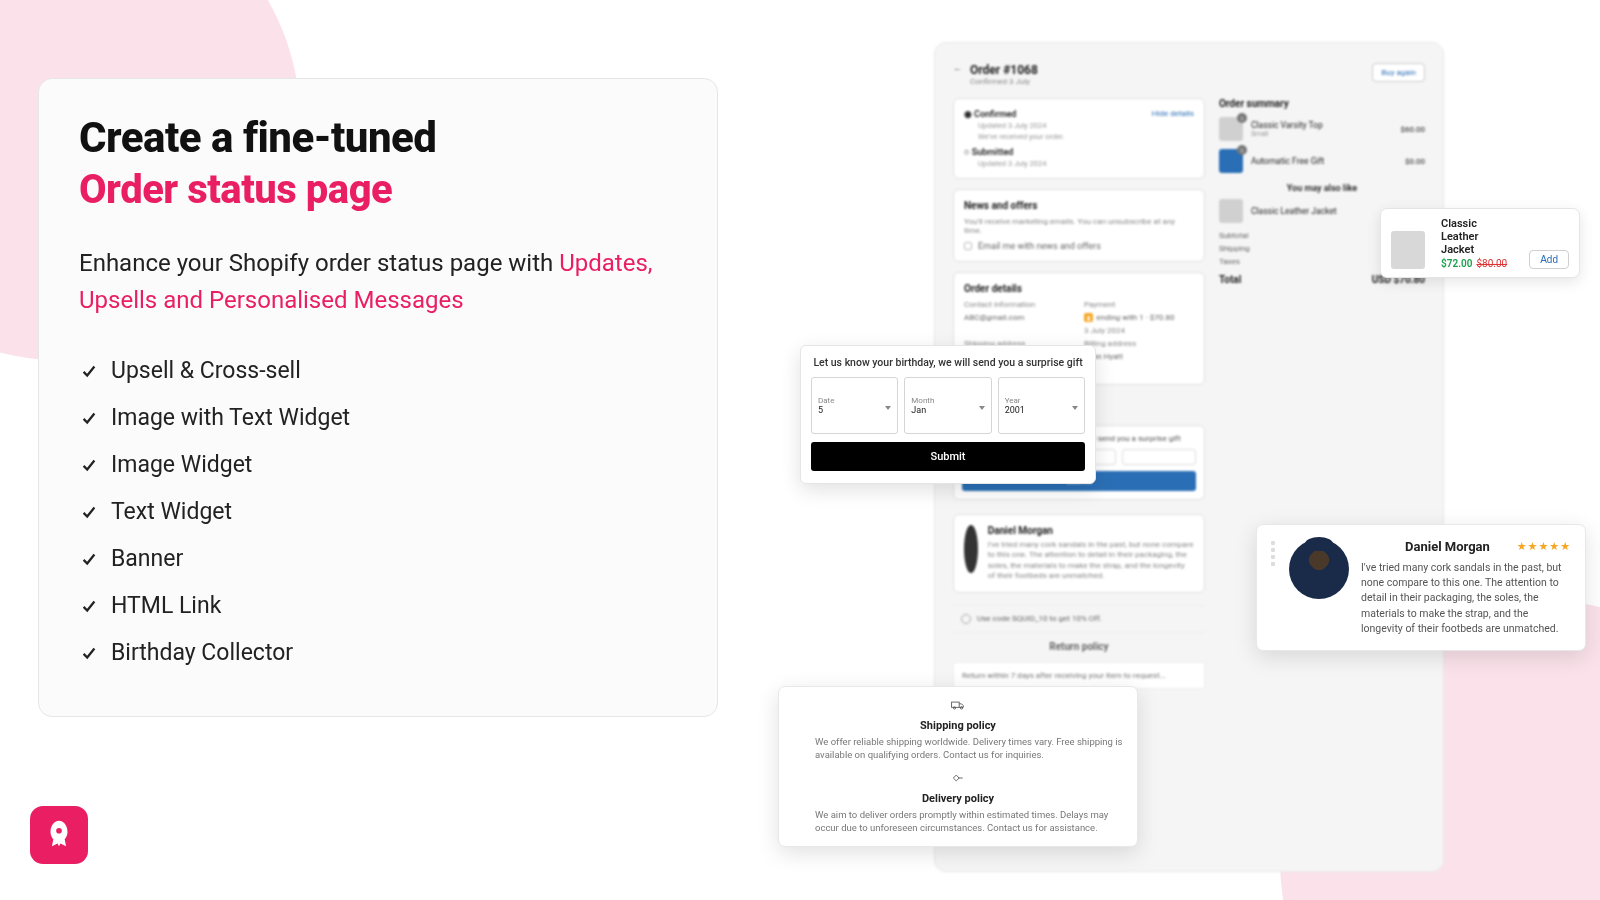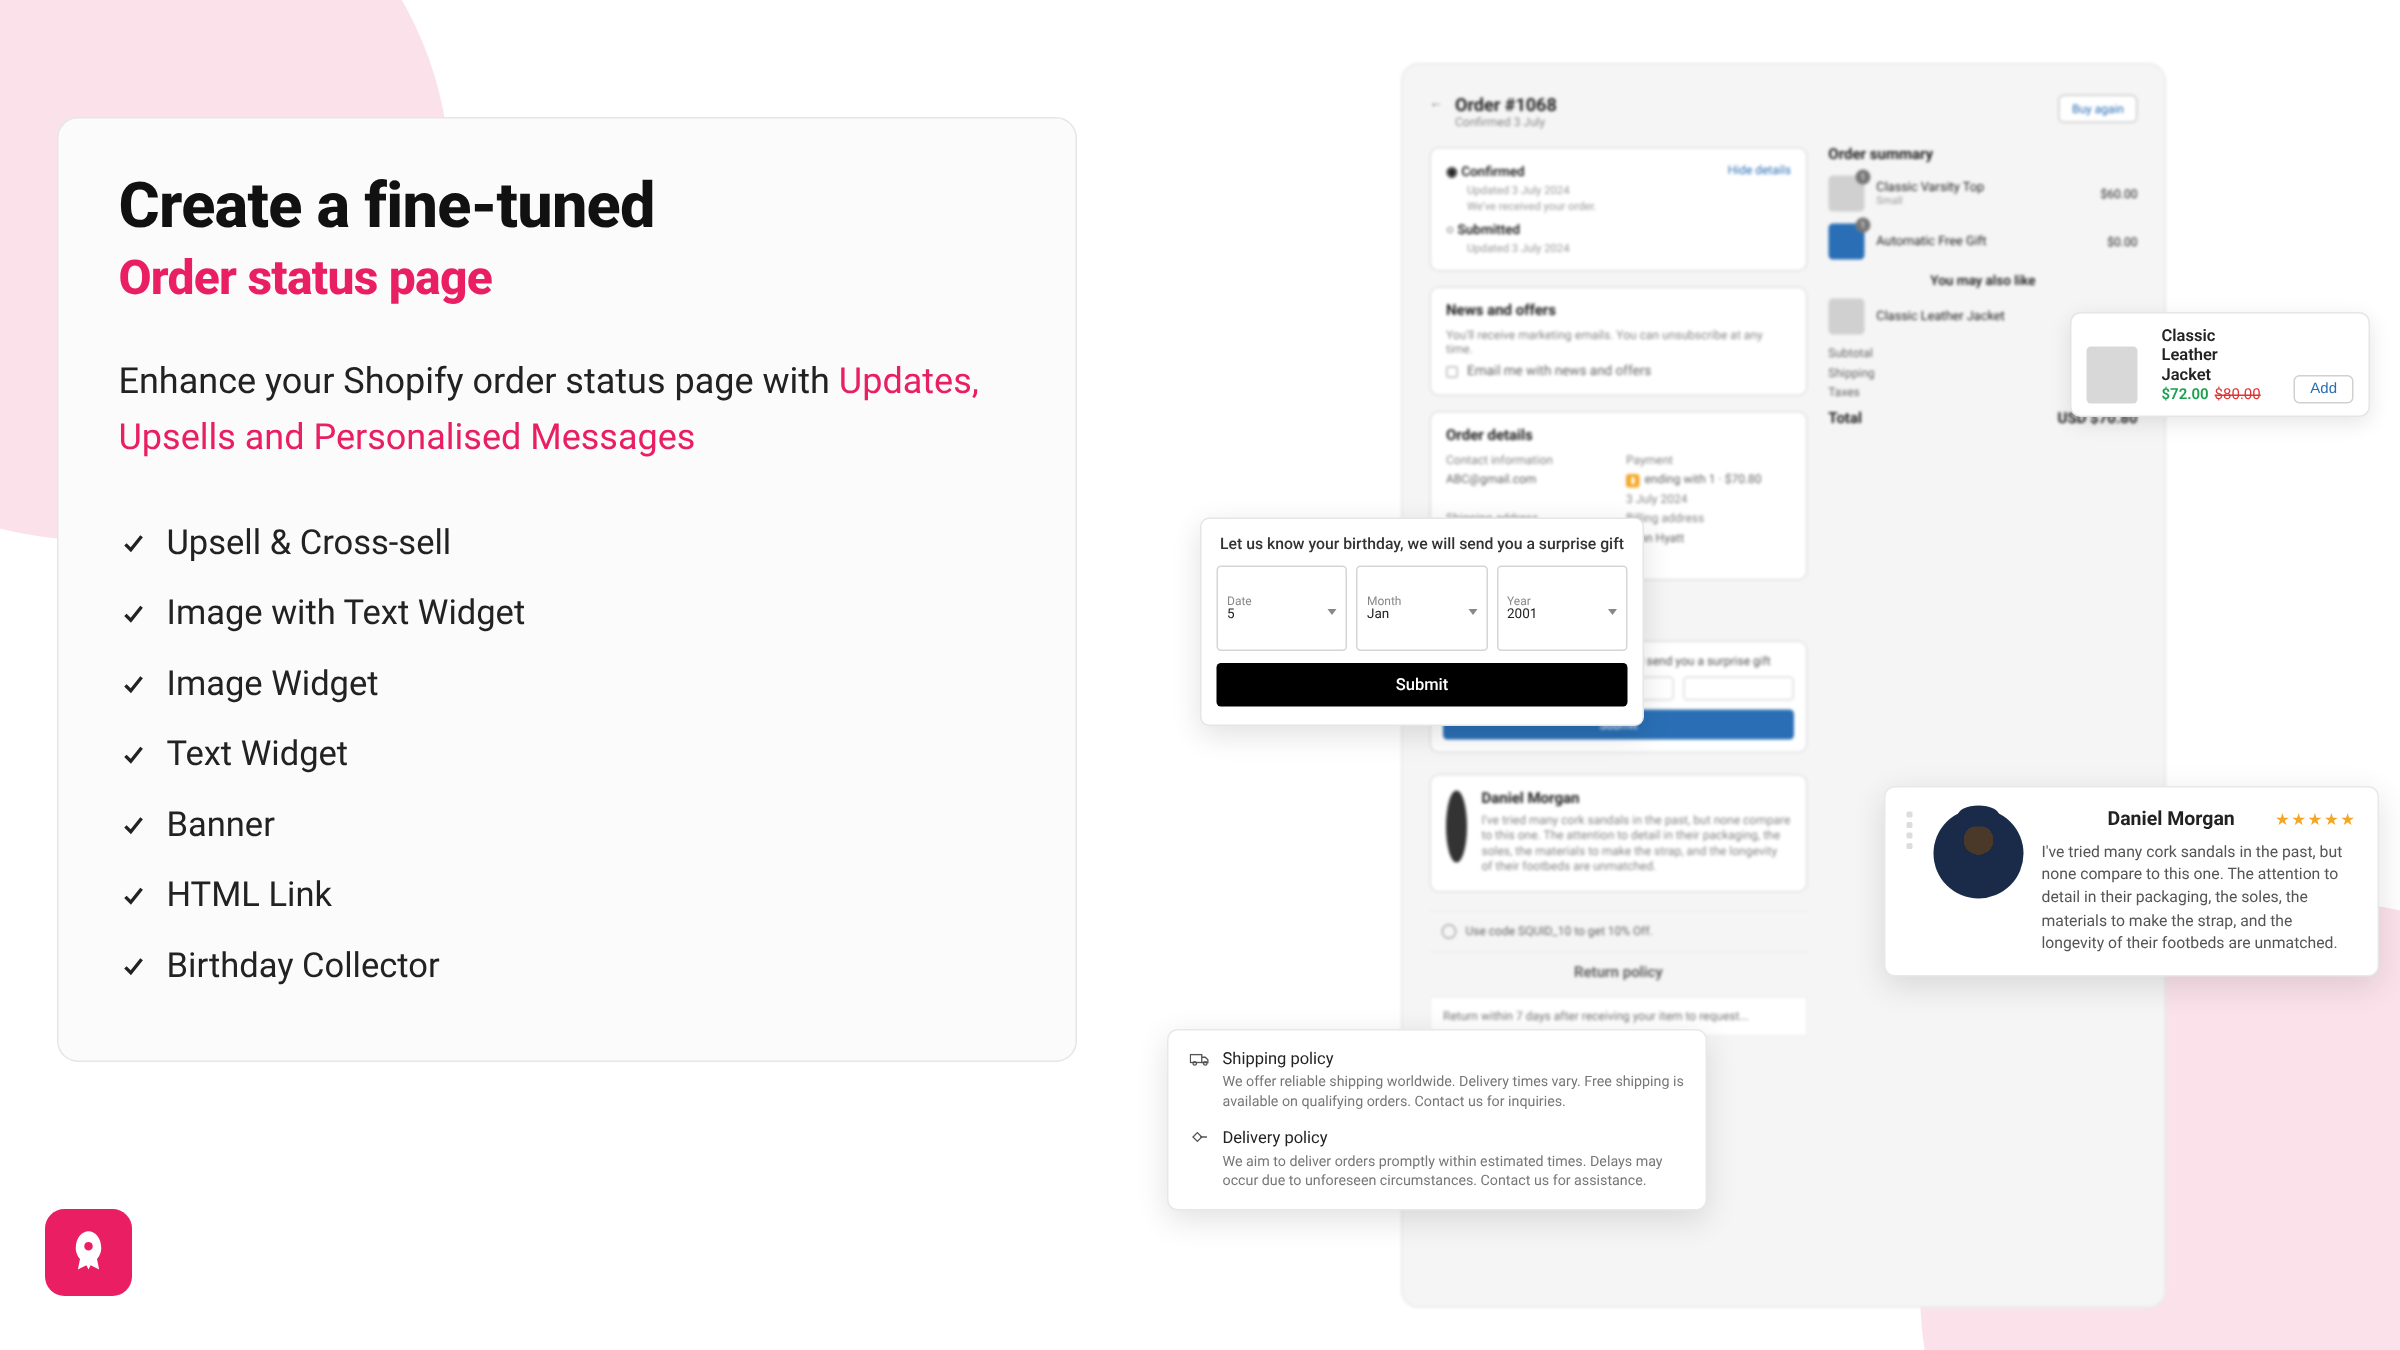--- a/index.html
+++ b/index.html
@@ -3,21 +3,21 @@
 <meta charset="utf-8">
 <style>
 * { box-sizing: border-box; margin: 0; padding: 0; }
 body { font-family: -apple-system, BlinkMacSystemFont, 'Segoe UI', Roboto, sans-serif; background: #fff; width: 1600px; height: 900px; overflow: hidden; position: relative; }
 
 .bg-blob-1 { position: absolute; left: -180px; top: -120px; width: 480px; height: 480px; background: #fbe2ea; border-radius: 50%; z-index: 0; }
 .bg-blob-2 { position: absolute; right: -200px; bottom: -220px; width: 520px; height: 520px; background: #fbe2ea; border-radius: 50%; z-index: 0; }
 
 .left-card { position: absolute; left: 38px; top: 78px; width: 680px; background: #fbfbfb; border: 1px solid #e6e6e6; border-radius: 14px; padding: 34px 40px 40px; z-index: 2; }
 .left-card h1 { font-size: 42px; font-weight: 800; color: #111; letter-spacing: -0.5px; }
-.left-card h2 { font-size: 32px; font-weight: 800; color: #e91e63; margin-top: 4px; margin-bottom: 26px; letter-spacing: -0.5px; }
+.left-card h2 { font-size: 40px; font-weight: 800; color: #e91e63; margin-top: 4px; margin-bottom: 26px; letter-spacing: -0.5px; }
 .left-card .desc { font-size: 24px; line-height: 1.55; color: #222; margin-top: 32px; }
 .left-card .desc .hl { color: #e91e63; }
 .feat-list { margin-top: 28px; }
 .feat-list li { list-style: none; font-size: 23px; color: #222; padding: 10px 0; display: flex; align-items: center; gap: 12px; }
 .feat-list .chk { width: 20px; height: 20px; display: inline-flex; align-items: center; justify-content: center; }
 .feat-list .chk svg { width: 18px; height: 18px; stroke: #222; stroke-width: 2.5; fill: none; }
 
 .app-badge { position: absolute; left: 30px; bottom: 36px; width: 58px; height: 58px; background: #e91e63; border-radius: 13px; display: flex; align-items: center; justify-content: center; z-index: 3; }
 .app-badge svg { width: 34px; height: 34px; fill: #fff; }
 
@@ -92,21 +92,21 @@
 .pop-review .av::before { content: ''; position: absolute; top: -2px; left: 16px; width: 28px; height: 14px; background: #1a2b4a; border-radius: 50% 50% 20% 20%; }
 .pop-review .body { flex: 1; }
 .pop-review .body .top { display: flex; justify-content: space-between; align-items: center; }
 .pop-review .body .nm { font-weight: 700; font-size: 13px; color: #222; padding-left: 44px; }
 .pop-review .body .stars { color: #f5a623; font-size: 11px; letter-spacing: 1px; }
 .pop-review .body .tx { font-size: 10.5px; color: #555; line-height: 1.45; margin-top: 6px; }
 
 .pop-policy { position: absolute; left: 778px; top: 686px; width: 360px; background: #fff; border: 1px solid #e8e8e8; border-radius: 7px; box-shadow: 0 6px 22px rgba(0,0,0,0.12); padding: 12px 14px; z-index: 6; }
 .pop-policy .pi { margin-bottom: 10px; }
 .pop-policy .pi:last-child { margin-bottom: 0; }
-.pop-policy .pi .hd { display: flex; align-items: center; gap: 8px; font-weight: 400; font-size: 11px; color: #222; }
+.pop-policy .pi .hd { display: flex; align-items: center; gap: 8px; font-weight: 700; font-size: 11px; color: #222; flex-direction: column; }
 .pop-policy .pi .hd .ic { width: 14px; height: 12px; }
 .pop-policy .pi .hd .ic svg { width: 14px; height: 12px; stroke: #555; fill: none; stroke-width: 1.5; }
 .pop-policy .pi .tx { font-size: 9.5px; color: #777; line-height: 1.4; margin-top: 3px; margin-left: 22px; }
 </style>
 </head>
 <body>
 
 <div class="bg-blob-1"></div>
 <div class="bg-blob-2"></div>
 

